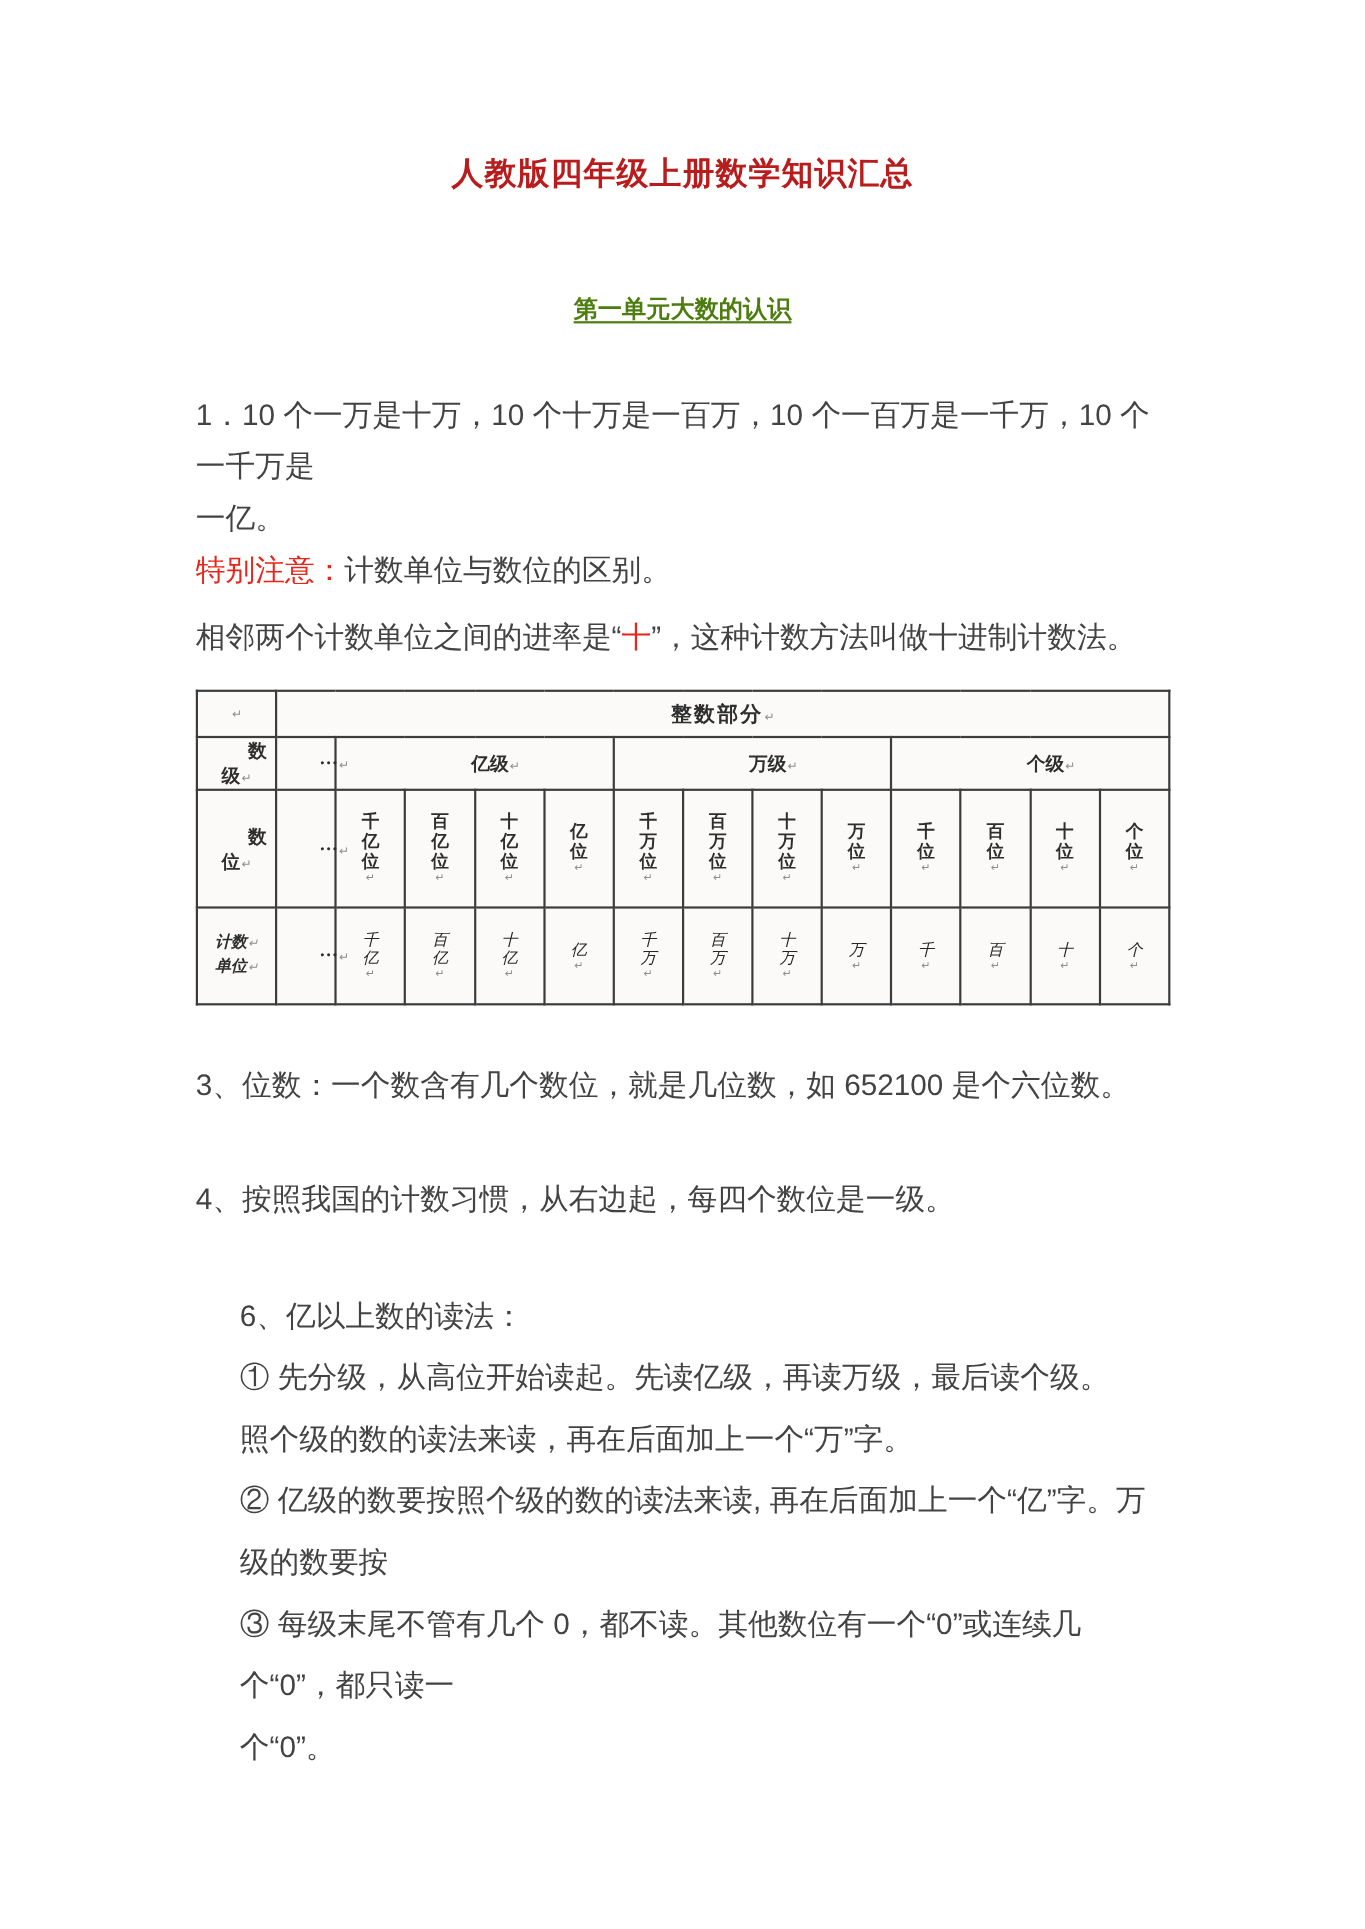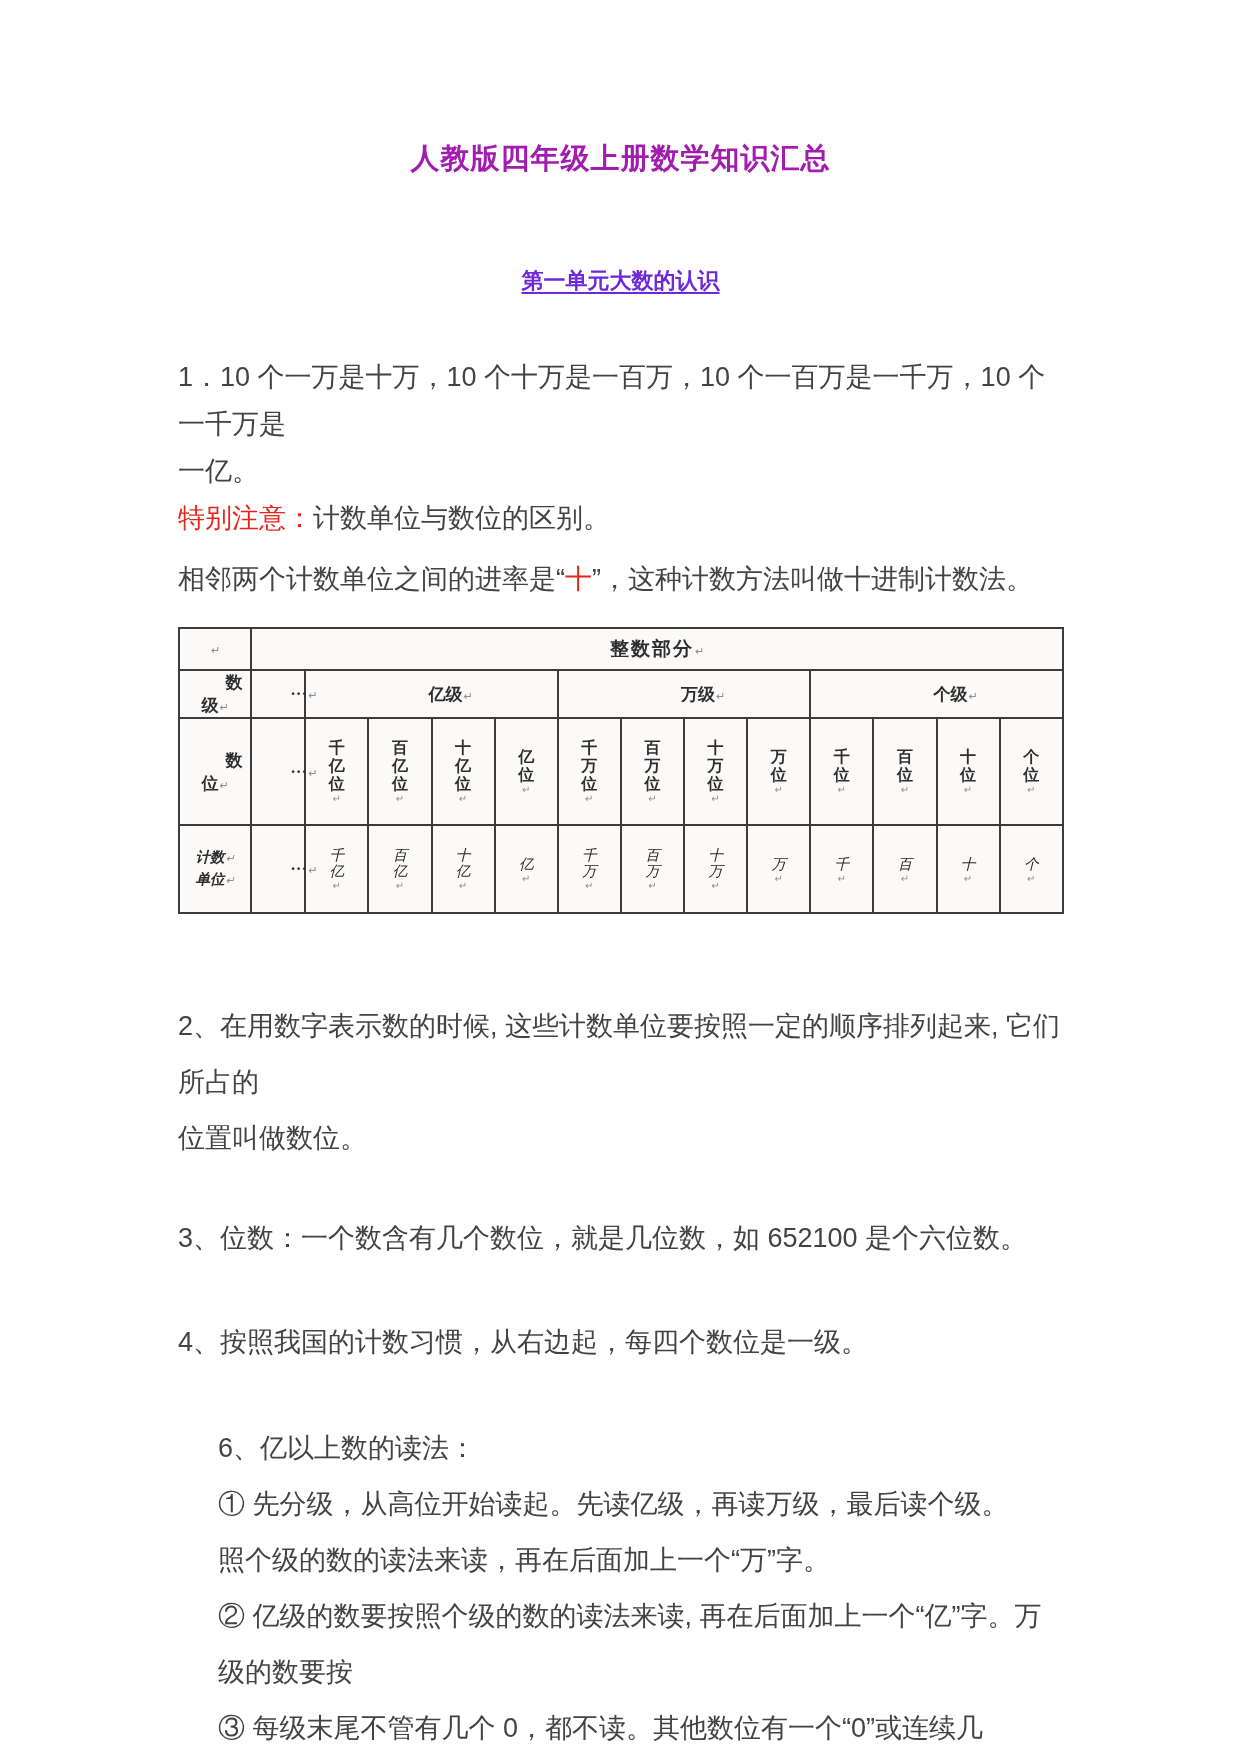--- a/index.html
+++ b/index.html
@@ -6,26 +6,26 @@
   body {
     width:1241px; height:1754px;
     font-family:"Liberation Sans", sans-serif;
     color:#424242;
     overflow:hidden;
   }
   .page { width:1241px; height:1754px; background:#ffffff; box-sizing:border-box;
           padding:138px 178px 0 178px; }
 
   .doc-title {
-    font-size:29px; font-weight:bold; color:#a21caf;
+    font-size:29px; font-weight:bold; color:#b91c1c;
     text-align:center; letter-spacing:1px; line-height:40px; margin:0;
   }
   .section-heading {
     margin:88px 0 0 0; text-align:center;
-    font-size:22px; font-weight:bold; color:#6d28d9;
+    font-size:22px; font-weight:bold; color:#4d7c0f;
     line-height:30px;
   }
   .section-heading span { text-decoration:underline; text-underline-offset:4px; }
 
   .body-text { font-size:27px; color:#434343; }
   .p1 { margin-top:58px; line-height:47px; }
   .rate-line { margin-top:14px; line-height:47px; }
   .note-line { line-height:47px; }
   .red { color:#e8251b; }
 
@@ -146,24 +146,20 @@
         <td><span class="vtext hand">万</span><span class="vmark">↵</span></td>
         <td><span class="vtext hand">千</span><span class="vmark">↵</span></td>
         <td><span class="vtext hand">百</span><span class="vmark">↵</span></td>
         <td><span class="vtext hand">十</span><span class="vmark">↵</span></td>
         <td><span class="vtext hand">个</span><span class="vmark">↵</span></td>
       </tr>
     </tbody>
       </table>
   </div>
 
-  <div class="body-text p2">
-    <div>2、在用数字表示数的时候, 这些计数单位要按照一定的顺序排列起来, 它们所占的</div>
-    <div>位置叫做数位。</div>
-  </div>
 
   <div class="body-text p3">3、位数：一个数含有几个数位，就是几位数，如 652100 是个六位数。</div>
 
   <div class="body-text p4">4、按照我国的计数习惯，从右边起，每四个数位是一级。</div>
 
   <div class="body-text p6">
     <div>6、亿以上数的读法：</div>
     <div>① 先分级，从高位开始读起。先读亿级，再读万级，最后读个级。</div>
     <div>照个级的数的读法来读，再在后面加上一个“万”字。</div>
     <div>② 亿级的数要按照个级的数的读法来读, 再在后面加上一个“亿”字。万级的数要按</div>

